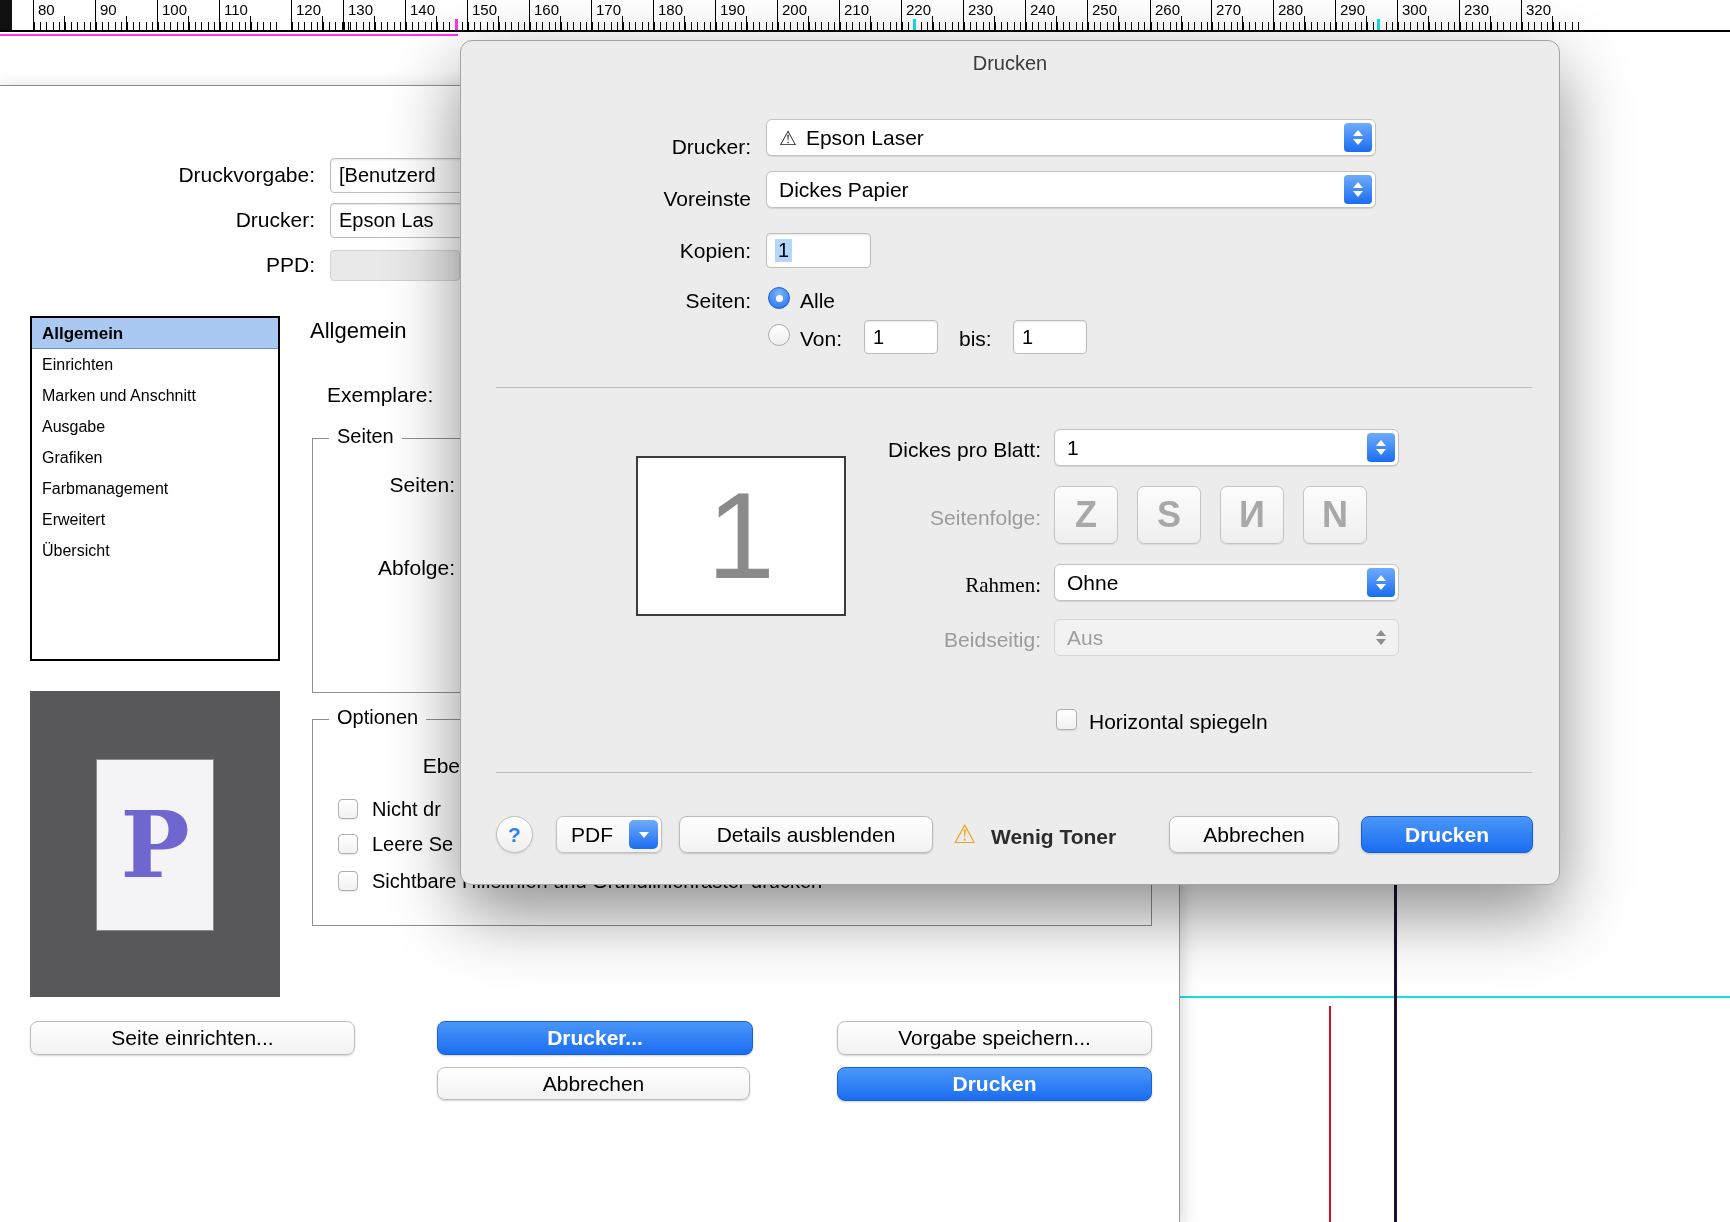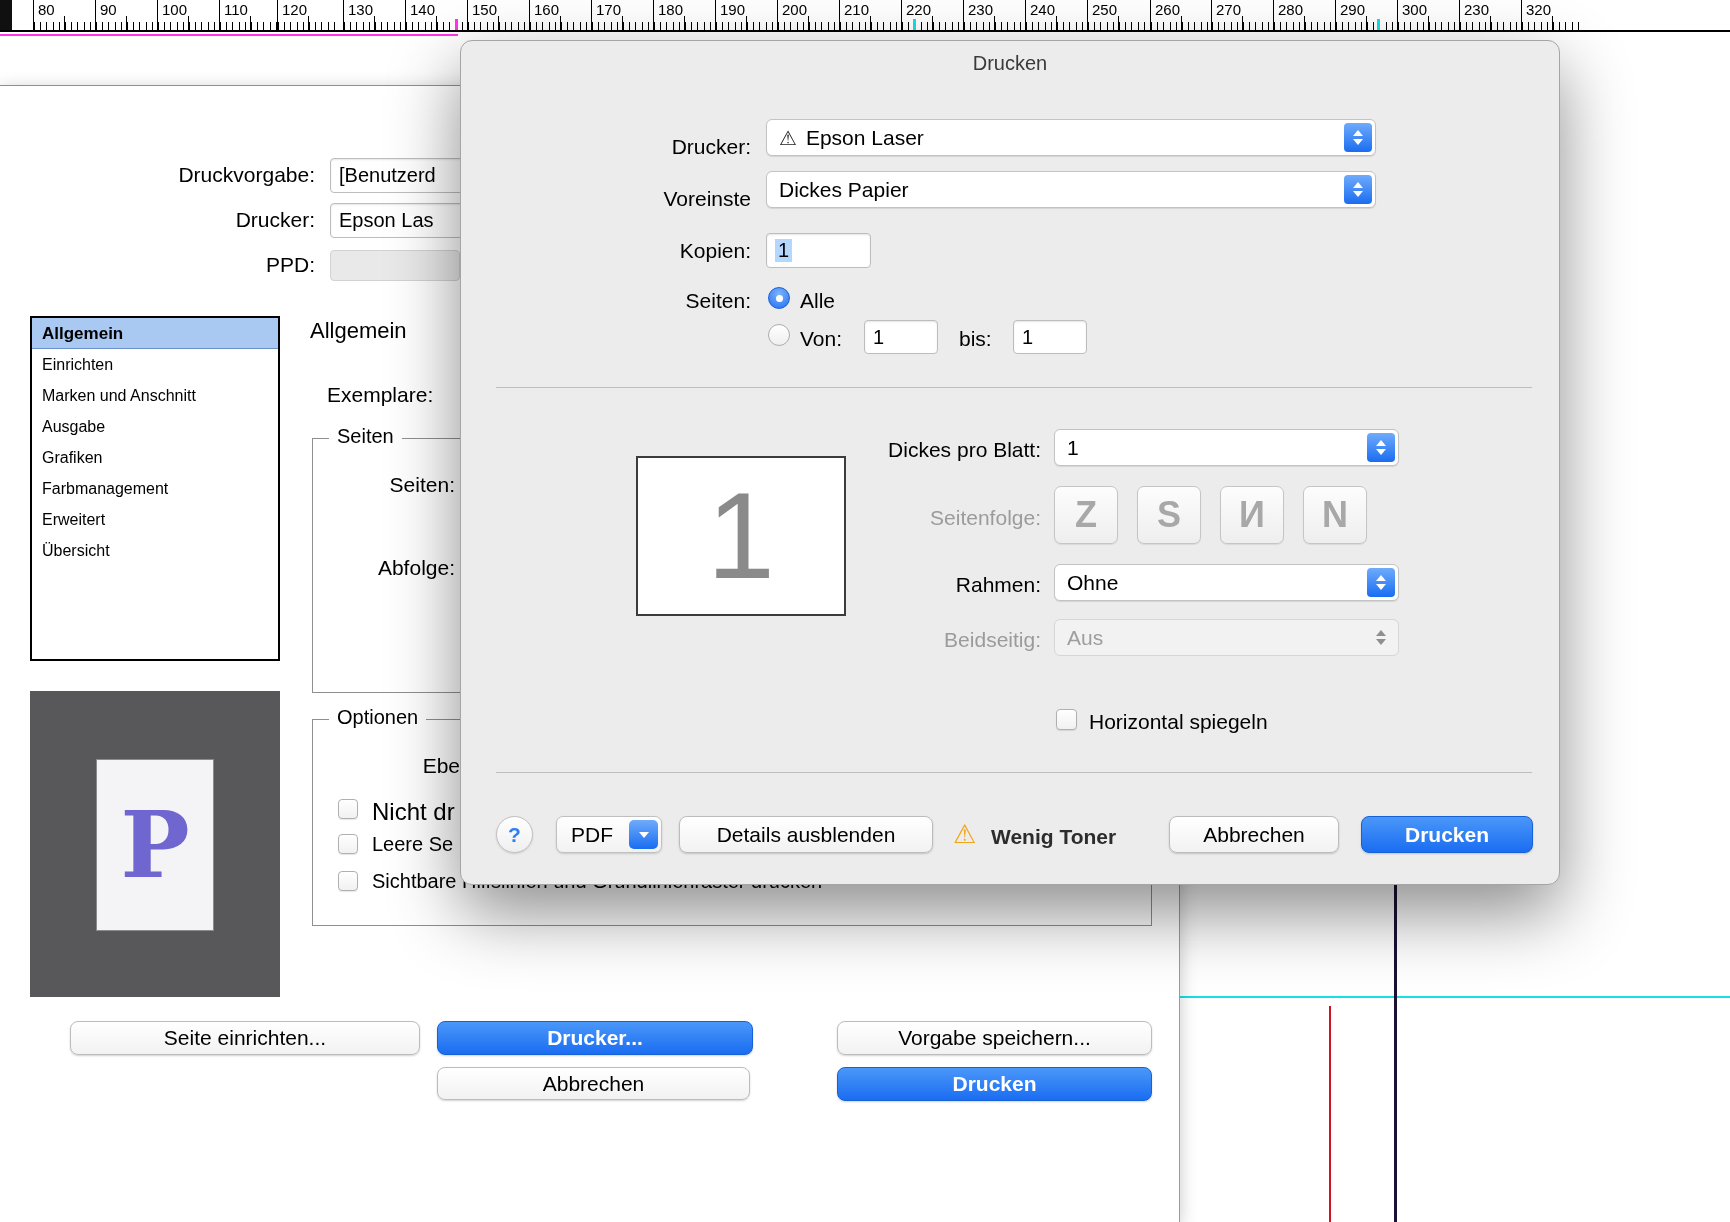--- a/index.html
+++ b/index.html
@@ -98,21 +98,21 @@
         </div>
         <div class="ruler-cell" style="left: 95px;">
           <span class="ruler-num">90</span>
         </div>
         <div class="ruler-cell" style="left: 157px;">
           <span class="ruler-num">100</span>
         </div>
         <div class="ruler-cell" style="left: 219px;">
           <span class="ruler-num">110</span>
         </div>
-        <div class="ruler-cell" style="left: 277px;">
+        <div class="ruler-cell" style="left: 291px;">
           <span class="ruler-num">120</span>
         </div>
         <div class="ruler-cell" style="left: 343px;">
           <span class="ruler-num">130</span>
         </div>
         <div class="ruler-cell" style="left: 405px;">
           <span class="ruler-num">140</span>
         </div>
         <div class="ruler-cell" style="left: 467px;">
           <span class="ruler-num">150</span>
@@ -219,29 +219,29 @@
         <span class="pletter">P</span>
       </div>
     </div>
 
     <div class="group" style="left:312px; top:633px; width:840px; height:207px;">
       <span class="legend">Optionen</span>
     </div>
     <span class="lbl" style="left:380px; top:668px; width:80px;">Ebe</span>
 
     <div class="cbox" style="left:338px; top:713px;"></div>
-    <span class="ltext" style="left:372px; top:712px; font-size:24px;">Nicht dr</span>
+    <span class="ltext" style="left:372px; top:712px; font-size:20px;">Nicht dr</span>
 
     <div class="cbox" style="left:338px; top:748px;"></div>
     <span class="ltext" style="left:372px; top:747px; font-size:20px;">Leere Se</span>
 
     <div class="cbox" style="left:338px; top:785px;"></div>
     <span class="ltext" style="left:372px; top:784px; font-size:20px;">Sichtbare Hilfslinien und Grundlinienraster drucken</span>
 
-    <div class="btn" style="left:30px; top:935px; width:350px; height:34px;margin-left:40px;">Seite einrichten...</div>
+    <div class="btn" style="left:30px; top:935px; width:325px; height:34px;">Seite einrichten...</div>
     <div class="btn blue" style="left:437px; top:935px; width:316px; height:34px;">Drucker...</div>
     <div class="btn" style="left:437px; top:981px; width:313px; height:33px;">Abbrechen</div>
     <div class="btn" style="left:837px; top:935px; width:315px; height:34px;">Vorgabe speichern...</div>
     <div class="btn blue" style="left:837px; top:981px; width:315px; height:34px;">Drucken</div>
   </div>
 
   <div id="print-dialog">
     <div id="dlg-title">Drucken</div>
 
     <span class="lbl" style="left:40px; top:94px; width:250px;">Drucker:</span>
@@ -306,21 +306,21 @@
           <span class="sf-glyph">S</span>
         </div>
         <div class="sf-btn">
           <span class="sf-glyph">И</span>
         </div>
         <div class="sf-btn">
           <span class="sf-glyph">N</span>
         </div>
       </div>
 
-    <span class="lbl" style="left:330px; top:532px; width:250px;">Rahmen:</span>
+    <span class="lbl" style="left:330px; top:532px; width:250px;font-family:Liberation Serif, serif;">Rahmen:</span>
     <div class="dropdown" style="left:593px; top:523px; width:345px;">
       <span>Ohne</span>
       <span class="stepper">
           <span class="chev up"></span>
           <span class="chev down"></span>
         </span>
     </div>
 
     <span class="lbl gray" style="left:330px; top:587px; width:250px;">Beidseitig:</span>
     <div class="dropdown disabled" style="left:593px; top:578px; width:345px;">

